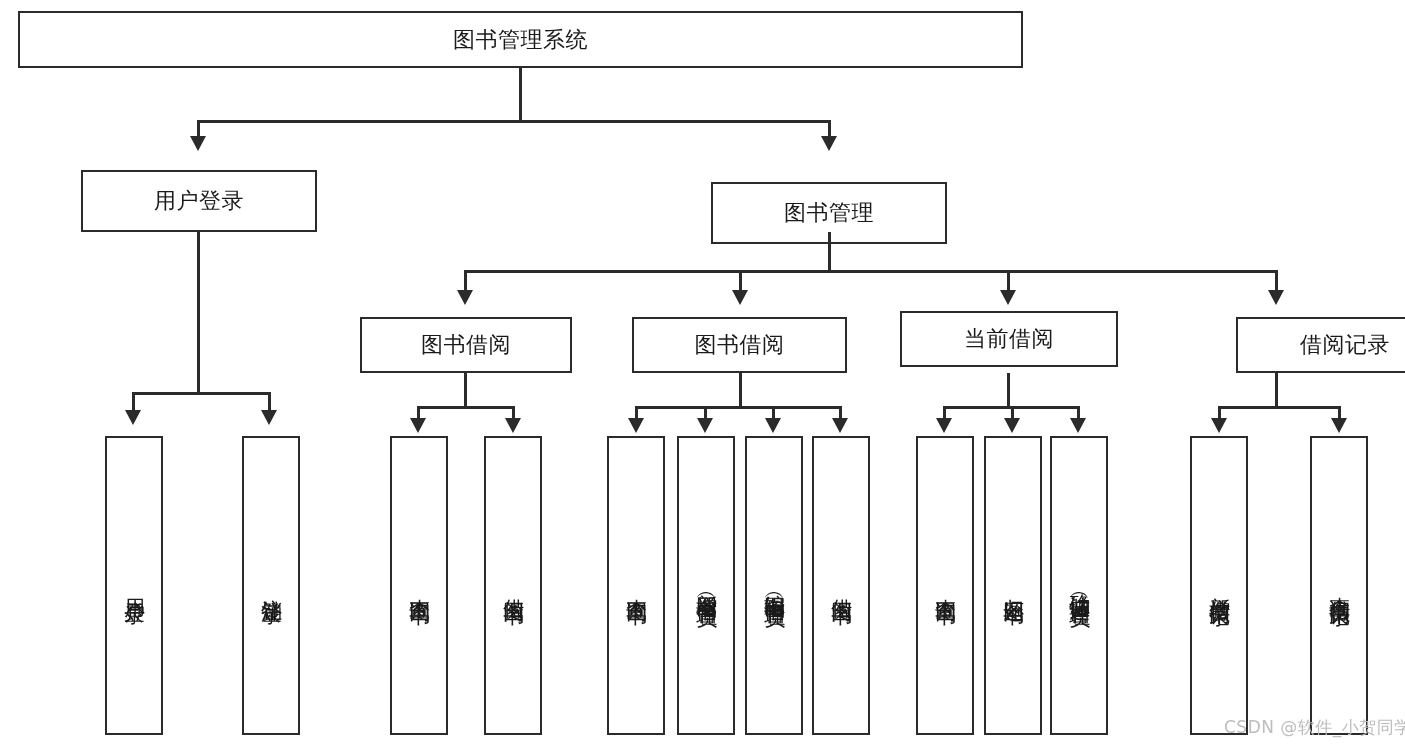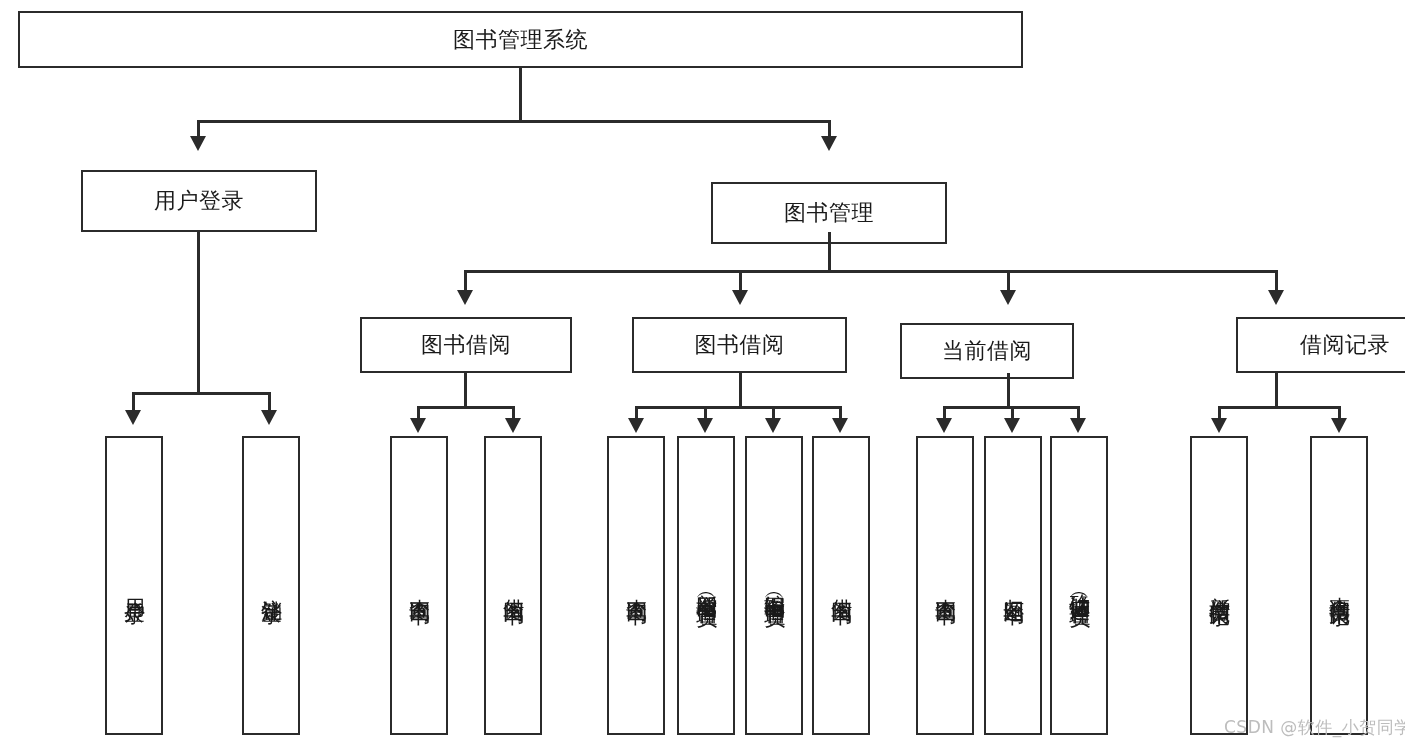--- a/index.html
+++ b/index.html
@@ -118,21 +118,21 @@
   <div class="arw" style="left:1000px; top:290px;"></div>
   <div class="ln v" style="left:1275px; top:270px; width:3px; height:22px;"></div>
   <div class="arw" style="left:1268px; top:290px;"></div>
 
   <div class="node h" style="left:360px; top:317px; width:212px; height:56px;">
     <span class="label">图书借阅</span>
   </div>
   <div class="node h" style="left:632px; top:317px; width:215px; height:56px;">
     <span class="label">图书借阅</span>
   </div>
-  <div class="node h" style="left:900px; top:323px; width:174px; height:56px;align-items:center;">
+  <div class="node h" style="left:900px; top:311px; width:218px; height:56px;align-items:center;">
     <span class="label">当前借阅</span>
   </div>
   <div class="node h" style="left:1236px; top:317px; width:218px; height:56px;">
     <span class="label">借阅记录</span>
   </div>
 
   <div class="ln v" style="left:464px; top:373px; width:3px; height:33px;"></div>
   <div class="ln h" style="left:417px; top:406px; width:98px; height:3px;"></div>
   <div class="ln v" style="left:417px; top:406px; width:3px; height:14px;"></div>
   <div class="arw" style="left:410px; top:418px;"></div>

